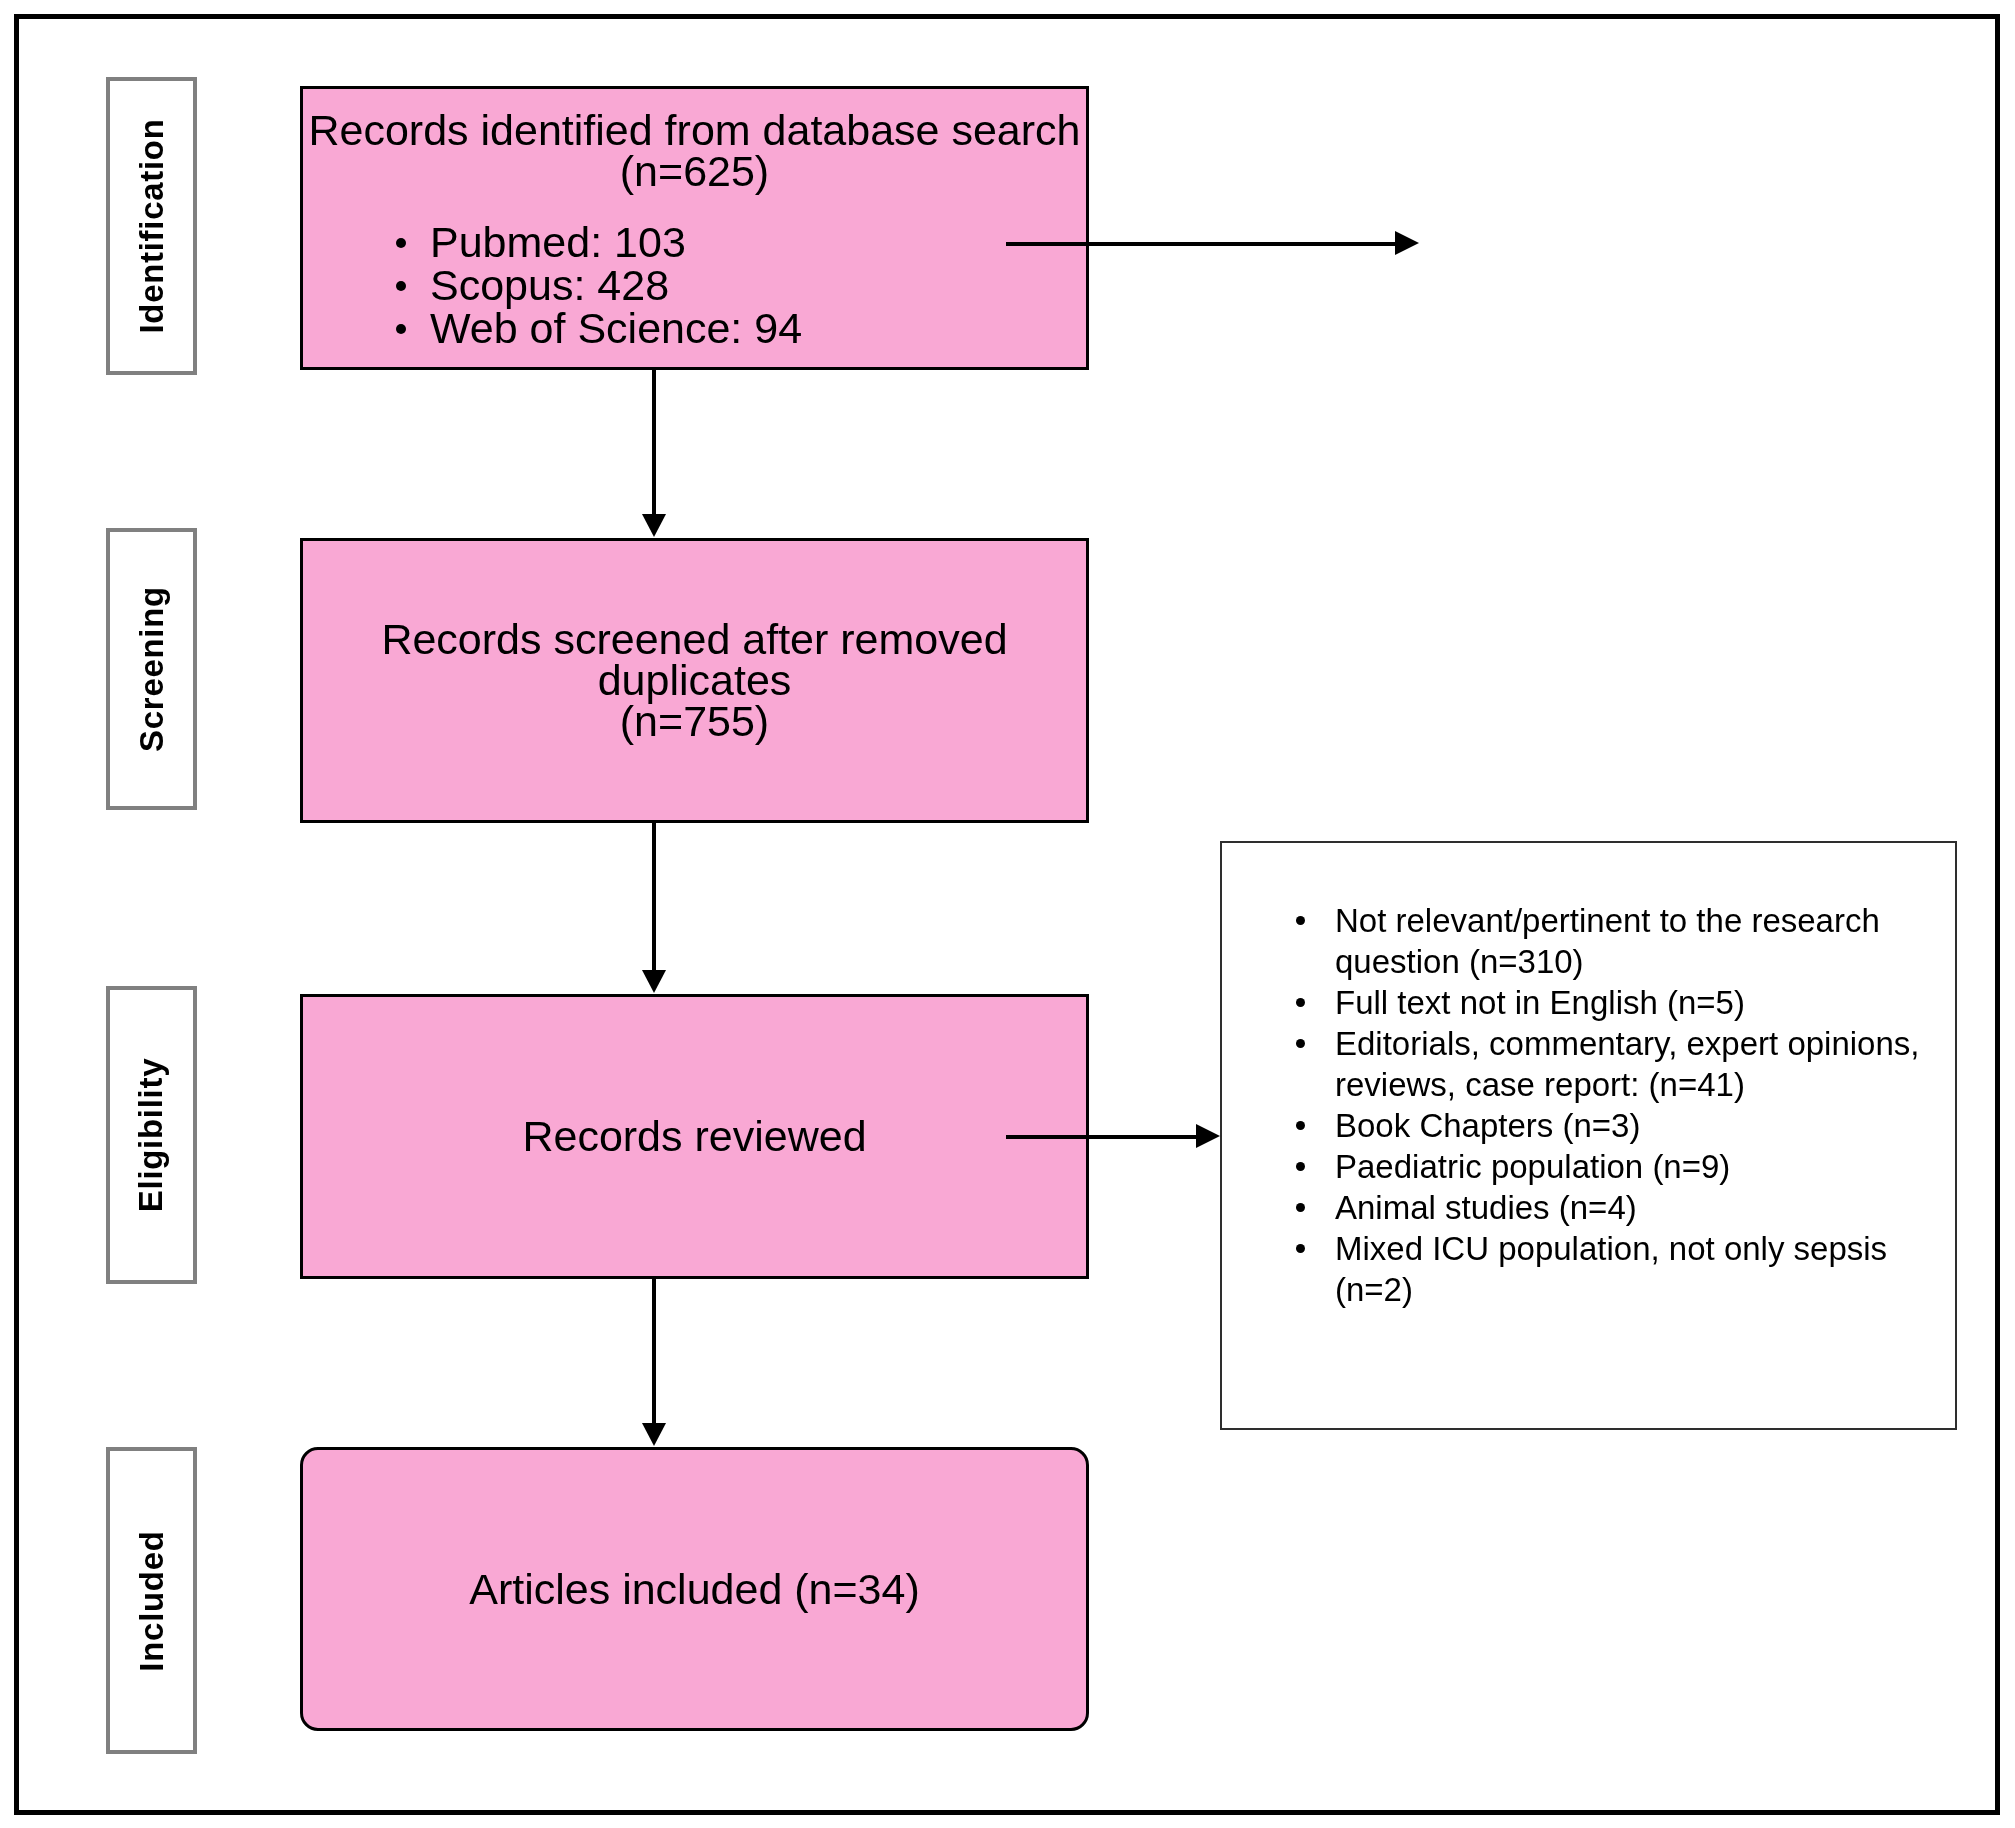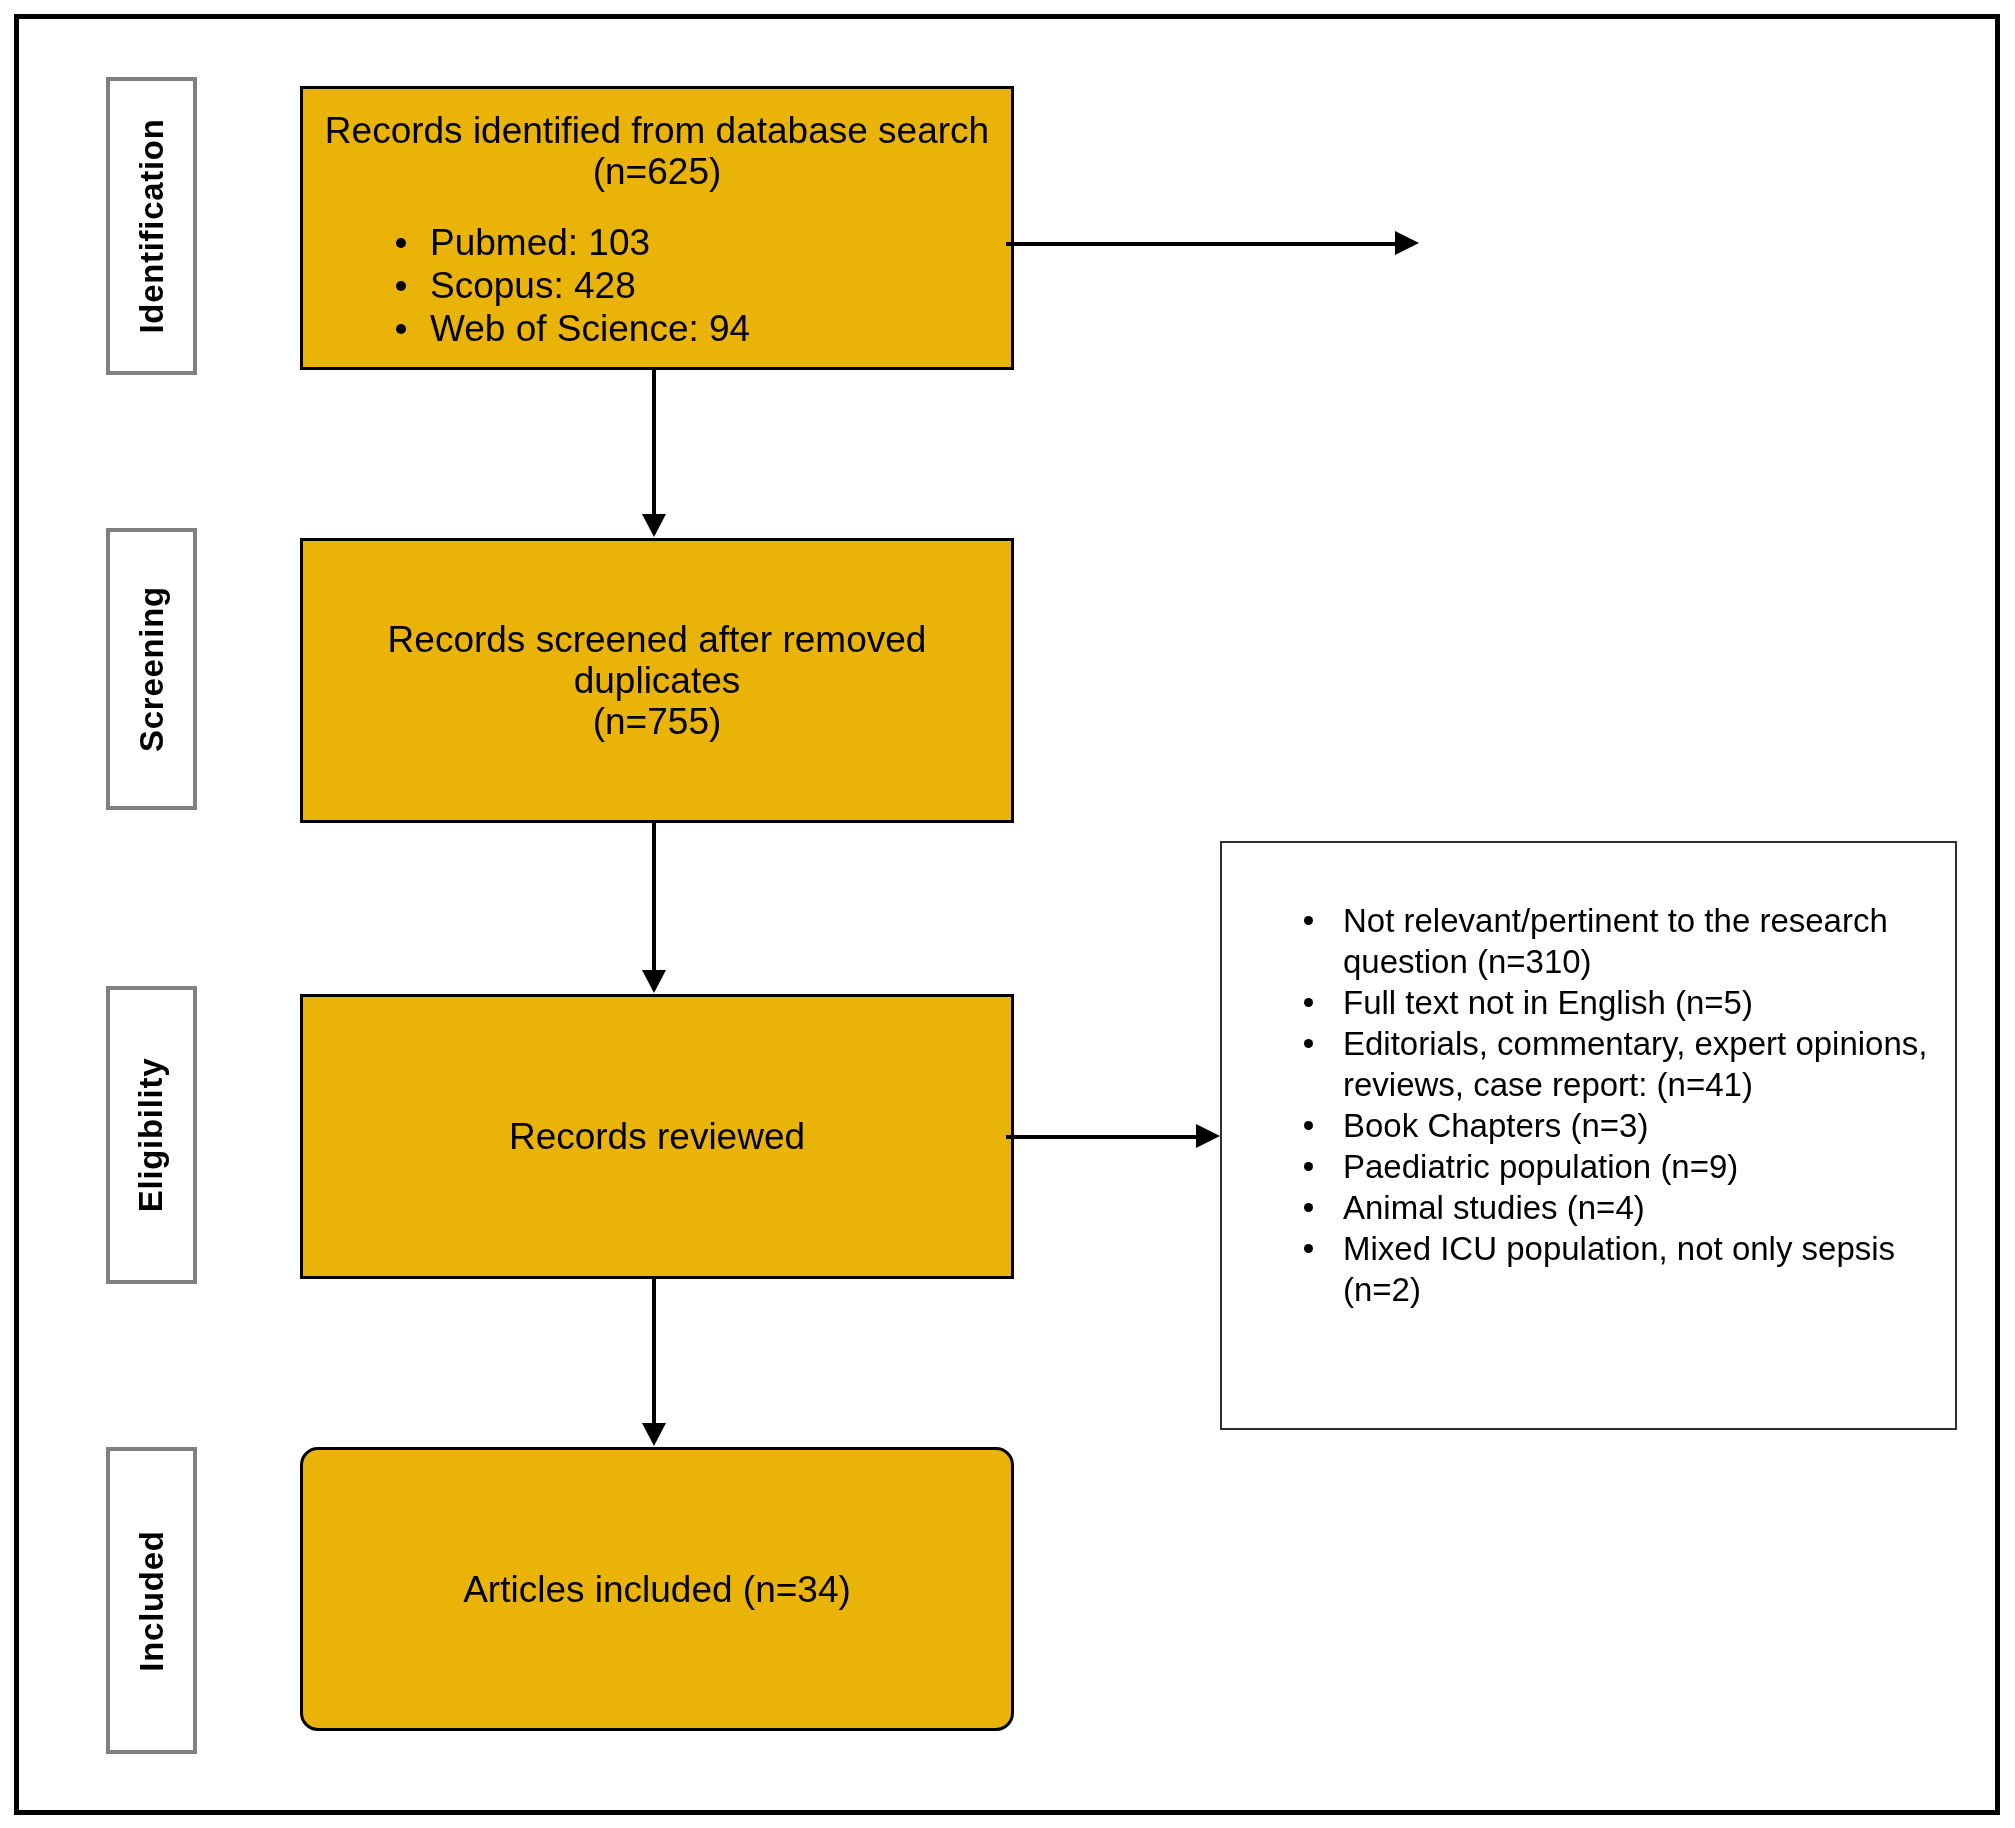--- a/index.html
+++ b/index.html
@@ -45,25 +45,25 @@
   }
   #stage-identification { top: 77px;  height: 298px; }
   #stage-screening      { top: 528px;  height: 282px; }
   #stage-eligibility    { top: 986px; height: 298px; }
   #stage-included       { top: 1447px; height: 307px; }
 
   
   .flowbox {
     position: absolute;
     left: 300px;
-    width: 714px;
+    width: 789px;
     border: 3.6px solid #000000;
     box-sizing: border-box;
-    background: #eab308;
-    font-size: 37px;
+    background: #f9a8d4;
+    font-size: 43px;
     line-height: 41px;
   }
   #box-identified { top: 86px;  height: 284px; }
   #box-screened   { top: 538px;  height: 285px; }
   #box-reviewed   { top: 994px; height: 285px; }
   #box-included   { top: 1447px; height: 284px; border-radius: 18px; }
 
   .center-content {
     display: flex;
     flex-direction: column;
@@ -112,21 +112,21 @@
     width: 737px; height: 589px;
     border: 2.9px solid #2e2e2e;
     box-sizing: border-box;
     background: #ffffff;
     font-size: 33px;
     line-height: 41px;
     padding-top: 24px;
   }
   #box-excluded ul {
     list-style: none;
-    margin: 33px 0 0 8px;
+    margin: 33px 0 0 0;
     padding: 0 0 0 0;
   }
   #box-excluded li {
     position: relative;
     padding-left: 113px;
     padding-right: 5.7px;
     line-height: 41px;
   }
   #box-excluded li::before {
     content: "";

